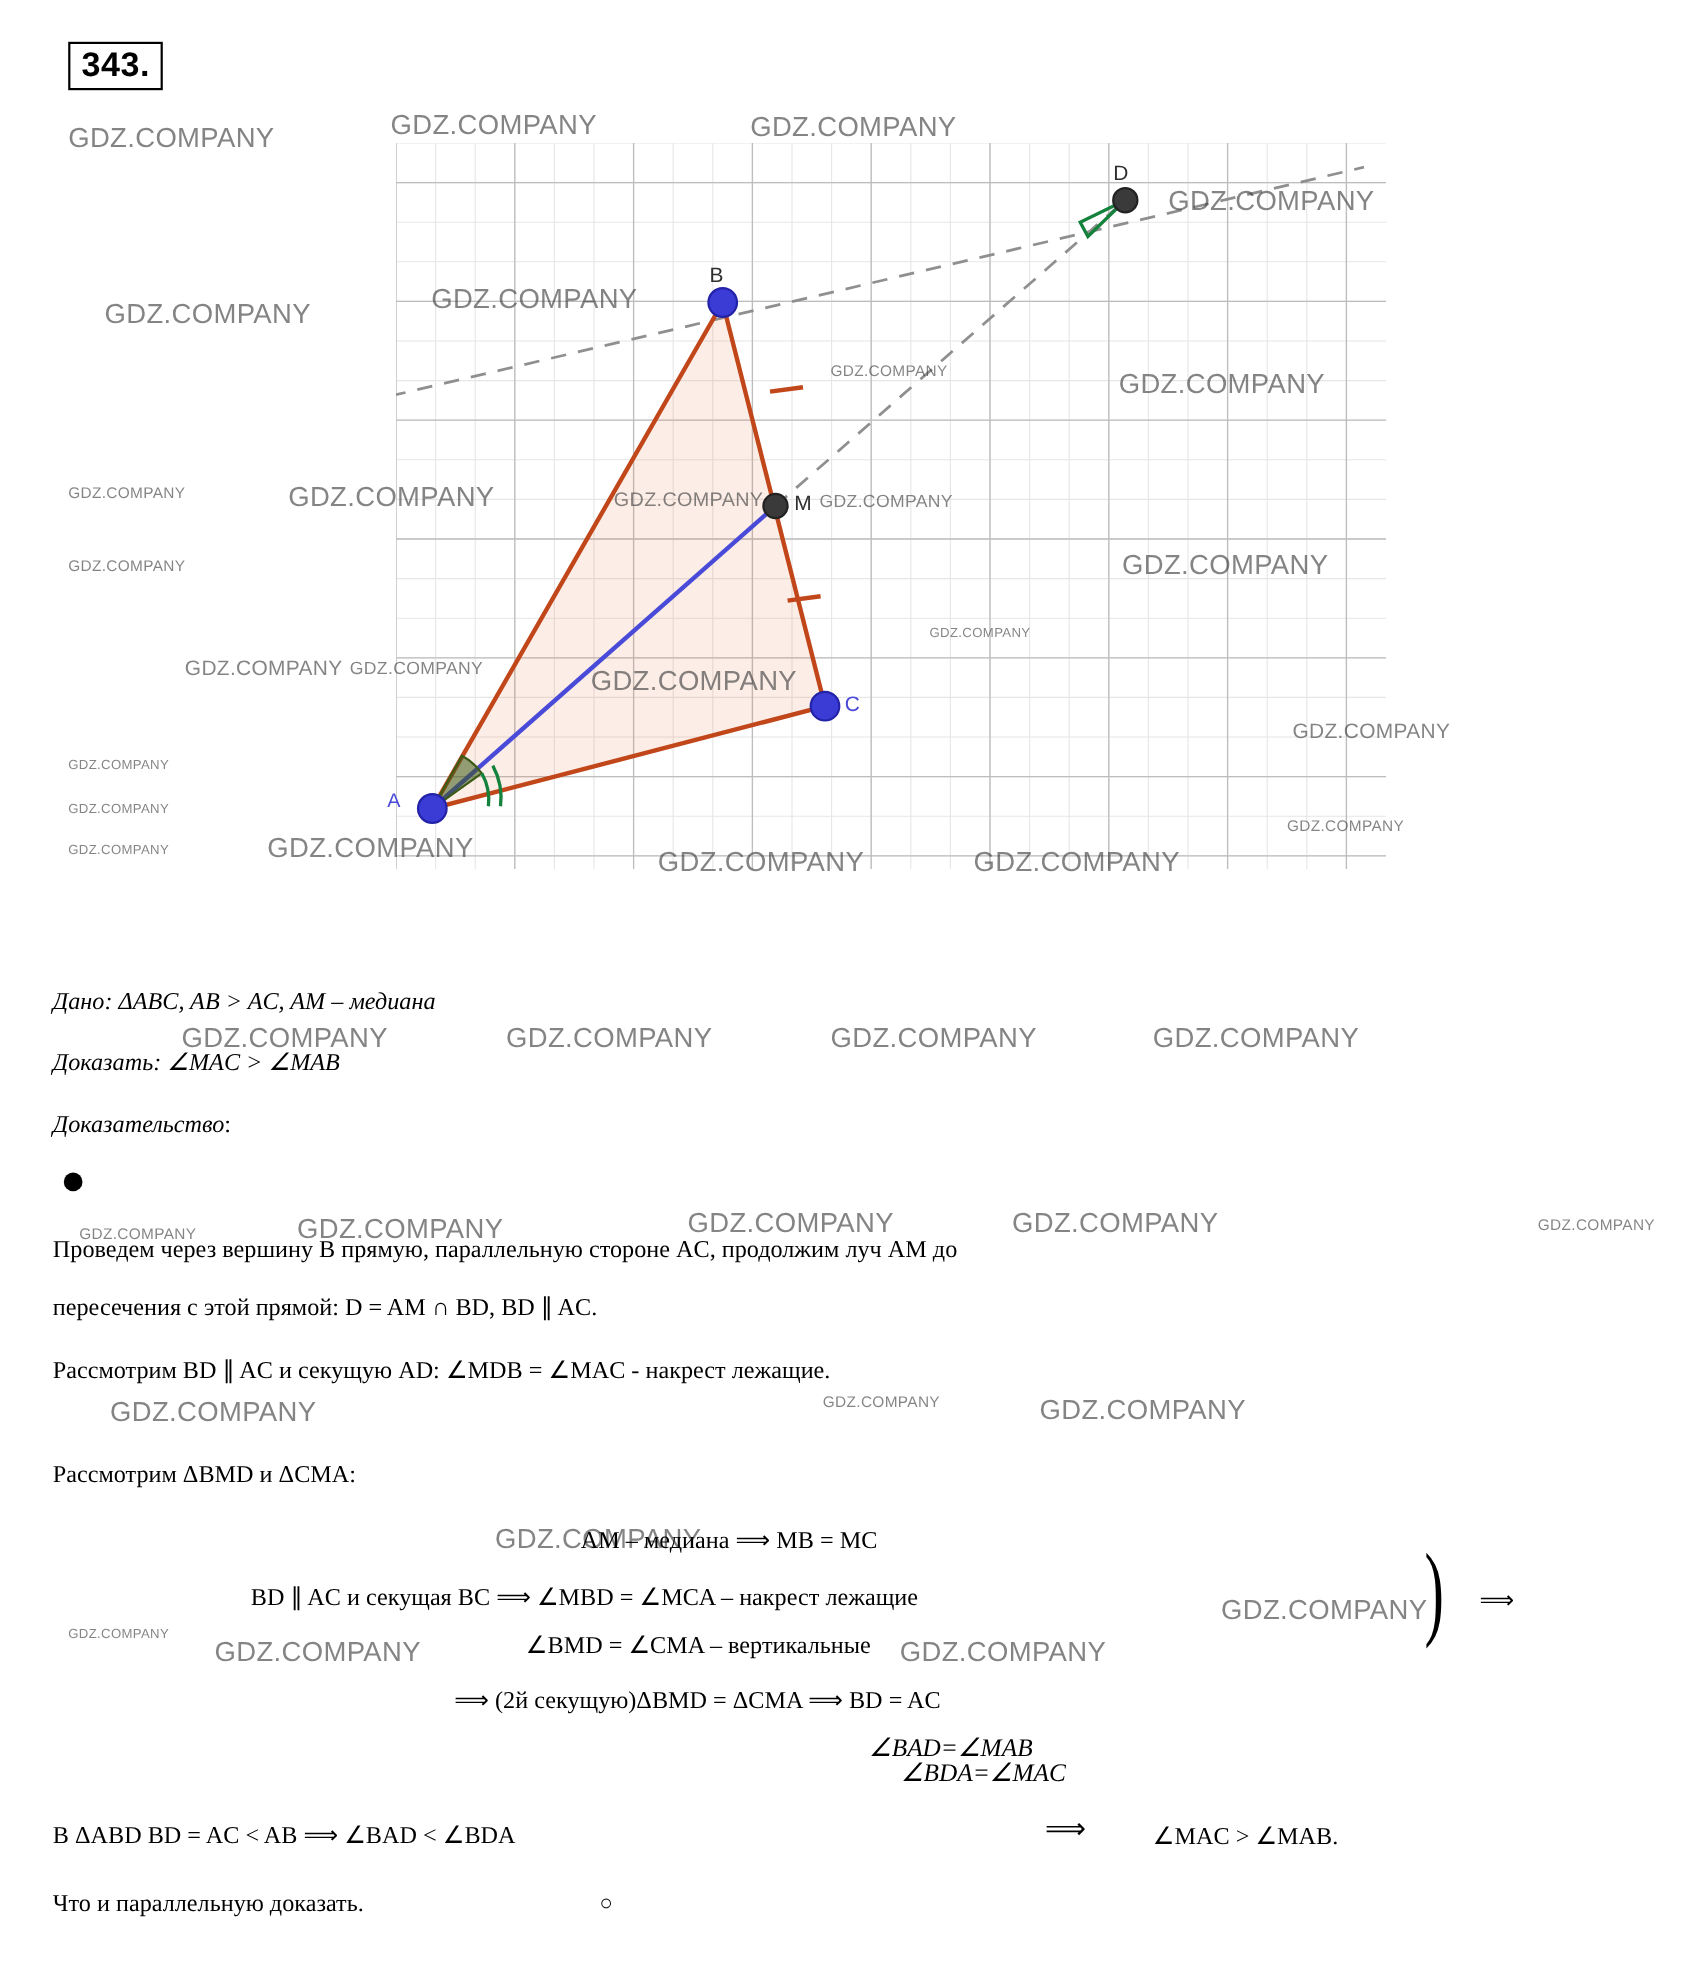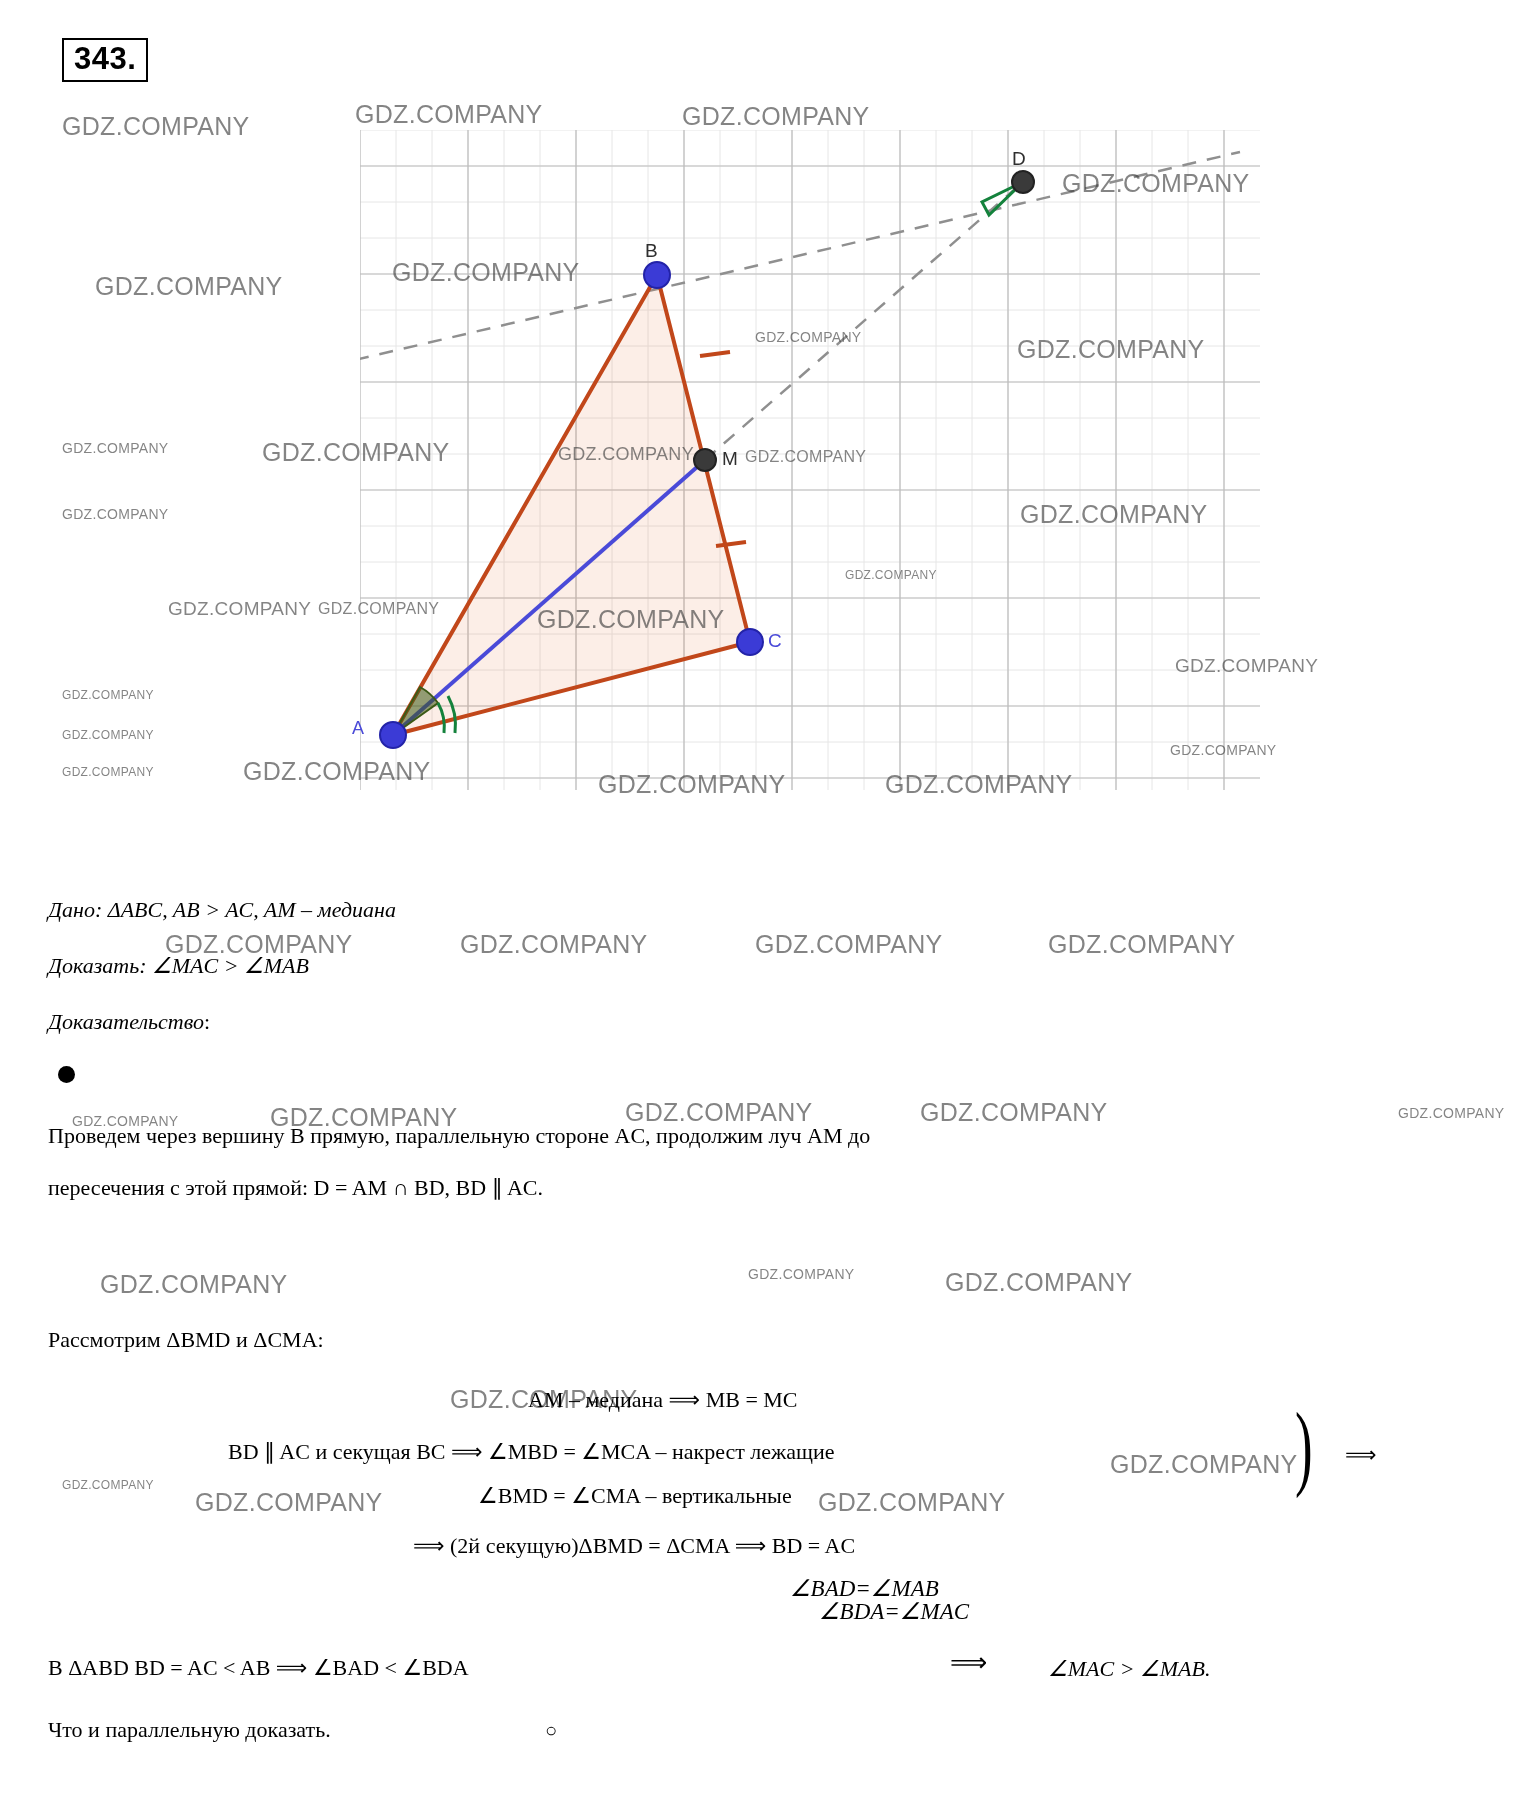--- a/index.html
+++ b/index.html
@@ -263,34 +263,35 @@
   </div>
 
   <div class="txt" style="left:48px; top:1004px;">
     <span class="it">Доказательство</span><span>:</span>
   </div>
 
   <div class="bullet" style="left:58px; top:1066px;"></div>
 
   <div class="txt" style="left:48px; top:1118px;">Проведем через вершину B прямую, параллельную стороне AC, продолжим луч AM до</div>
   <div class="txt" style="left:48px; top:1170px;">пересечения с этой прямой: D = AM ∩ BD,  BD ∥ AC.</div>
+  <div class="txt" style="left:48px; top:1228px;">Рассмотрим BD ∥ AC и секущую AD: ∠MDB = ∠MAC - накрест лежащие.</div>
   <div class="txt" style="left:48px; top:1322px;">Рассмотрим ΔBMD и ΔCMA:</div>
 
   <div class="txt" style="left:528px; top:1382px;">AM – медиана ⟹ MB = MC</div>
   <div class="txt" style="left:228px; top:1434px;">BD ∥ AC и секущая BC ⟹ ∠MBD = ∠MCA – накрест лежащие</div>
   <div class="txt" style="left:478px; top:1478px;">∠BMD = ∠CMA – вертикальные</div>
 
   <div class="brace" style="left:1295px; top:1398px;">)</div>
   <div class="txt" style="left:1345px; top:1437px;">⟹</div>
 
   <div class="txt" style="left:413px; top:1528px;">⟹ (2й секущую)ΔBMD = ΔCMA ⟹ BD = AC</div>
 
   <div class="small-note" style="left:790px; top:1578px;">∠BAD=∠MAB</div>
   <div class="small-note" style="left:790px; top:1601px;margin-left:29px;">∠BDA=∠MAC</div>
 
   <div class="txt" style="left:48px; top:1650px;">В ΔABD BD = AC &lt; AB ⟹ ∠BAD &lt; ∠BDA</div>
-  <div class="txt" style="left:1048px; top:1651px; font-style:italic;">∠MAC &gt; ∠MAB.</div>
+  <div class="txt" style="left:1048px; top:1651px; ">∠MAC &gt; ∠MAB.</div>
   <div class="txt" style="left:950px; top:1645px; font-size:26px;">⟹</div>
 
   <div class="txt" style="left:48px; top:1712px;">Что и параллельную доказать.</div>
   <div class="smalldot" style="left:545px; top:1719px;">○</div>
 
 </div>
 
 </body></html>

